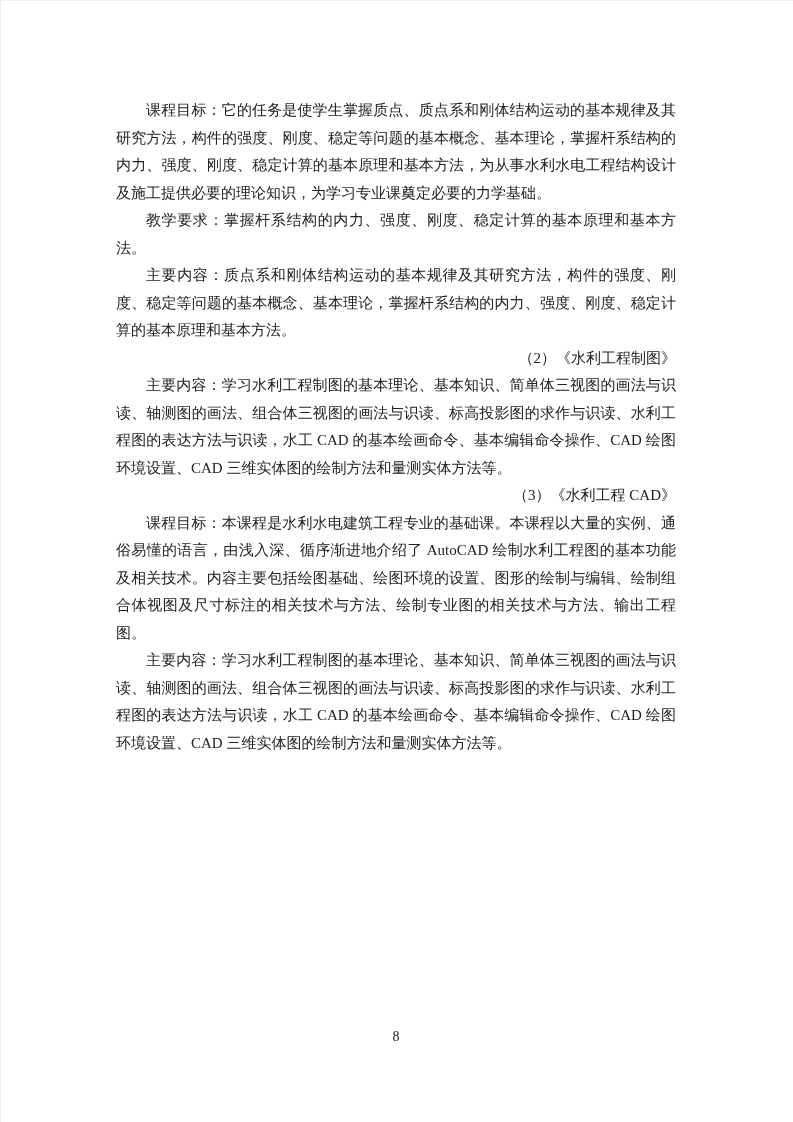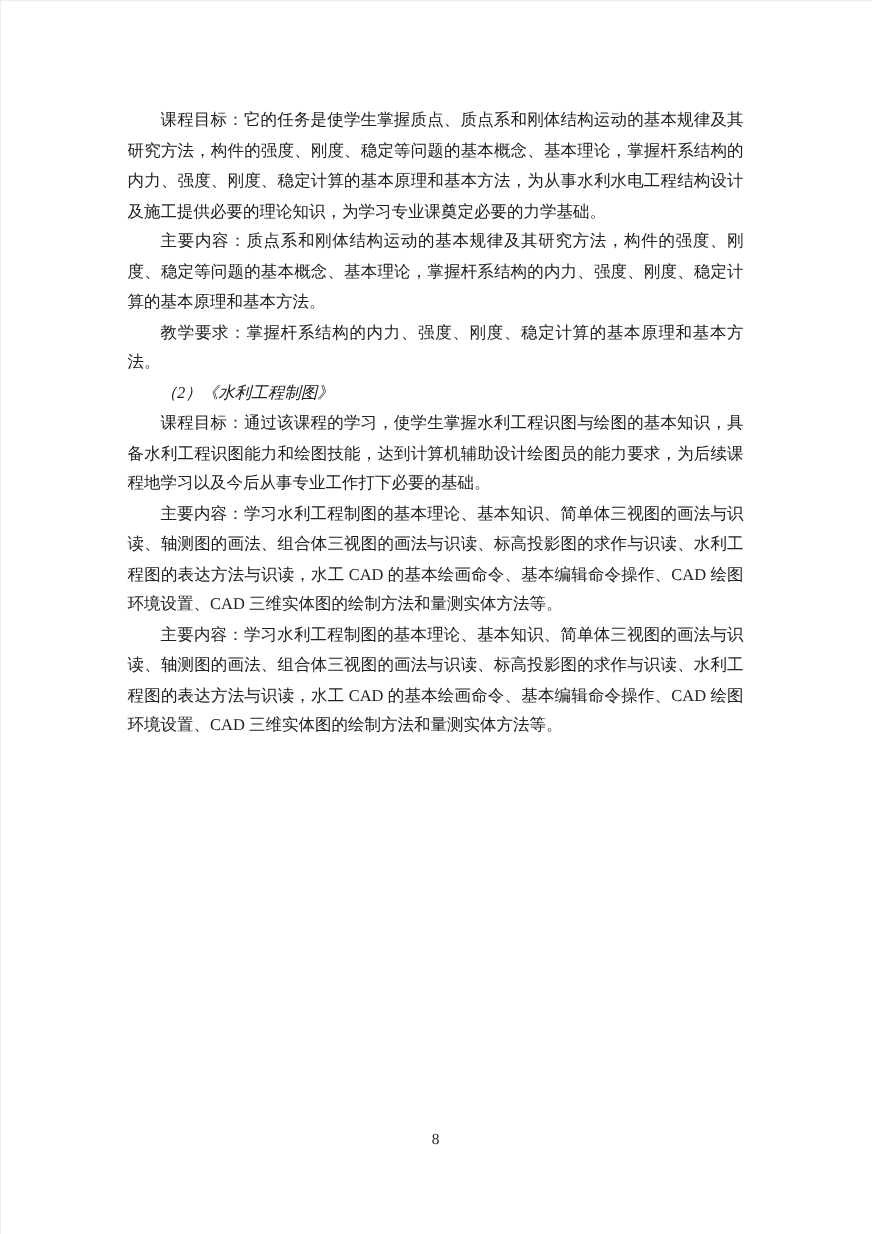--- a/index.html
+++ b/index.html
@@ -38,22 +38,21 @@
     line-height: 27.5px;
   }
   .content p {
     margin: 0;
     padding: 0;
     text-indent: 2em;
     text-align: justify;
     word-break: break-word;
   }
   .content p.heading {
-    text-align: left;
-    font-style: italic;
+    text-align: right;
   }
   .page-number {
     position: absolute;
     left: 116px;
     top: 1027px;
     width: 560px;
     text-align: center;
     color: #212121;
     font-size: 14px;
     line-height: 20px;
@@ -61,22 +60,23 @@
 </style>
 </head>
 <body>
 
 <div class="page">
   <div class="scan-edge-top"></div>
   <div class="scan-edge-left"></div>
 
   <div class="content">
     <p>课程目标：它的任务是使学生掌握质点、质点系和刚体结构运动的基本规律及其研究方法，构件的强度、刚度、稳定等问题的基本概念、基本理论，掌握杆系结构的内力、强度、刚度、稳定计算的基本原理和基本方法，为从事水利水电工程结构设计及施工提供必要的理论知识，为学习专业课奠定必要的力学基础。</p>
+    <p>教学要求：掌握杆系结构的内力、强度、刚度、稳定计算的基本原理和基本方法。</p>
     <p>主要内容：质点系和刚体结构运动的基本规律及其研究方法，构件的强度、刚度、稳定等问题的基本概念、基本理论，掌握杆系结构的内力、强度、刚度、稳定计算的基本原理和基本方法。</p>
-    <p>教学要求：掌握杆系结构的内力、强度、刚度、稳定计算的基本原理和基本方法。</p>
     <p class="heading">（2）《水利工程制图》</p>
-    <p>课程目标：通过该课程的学习，使学生掌握水利工程识图与绘图的基本知识，具备水利工程识图能力和绘图技能，达到计算机辅助设计绘图员的能力要求，为后续课程地学习以及今后从事专业工作打下必要的基础。</p>
     <p>主要内容：学习水利工程制图的基本理论、基本知识、简单体三视图的画法与识读、轴测图的画法、组合体三视图的画法与识读、标高投影图的求作与识读、水利工程图的表达方法与识读，水工 CAD 的基本绘画命令、基本编辑命令操作、CAD 绘图环境设置、CAD 三维实体图的绘制方法和量测实体方法等。</p>
+    <p class="heading">（3）《水利工程 CAD》</p>
+    <p>课程目标：本课程是水利水电建筑工程专业的基础课。本课程以大量的实例、通俗易懂的语言，由浅入深、循序渐进地介绍了 AutoCAD 绘制水利工程图的基本功能及相关技术。内容主要包括绘图基础、绘图环境的设置、图形的绘制与编辑、绘制组合体视图及尺寸标注的相关技术与方法、绘制专业图的相关技术与方法、输出工程图。</p>
     <p>主要内容：学习水利工程制图的基本理论、基本知识、简单体三视图的画法与识读、轴测图的画法、组合体三视图的画法与识读、标高投影图的求作与识读、水利工程图的表达方法与识读，水工 CAD 的基本绘画命令、基本编辑命令操作、CAD 绘图环境设置、CAD 三维实体图的绘制方法和量测实体方法等。</p>
   </div>
 
   <div class="page-number">8</div>
 </div>
 
 </body></html>

